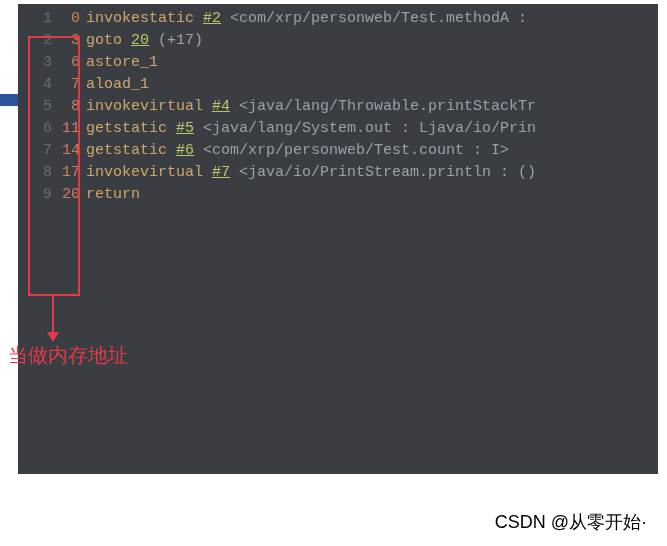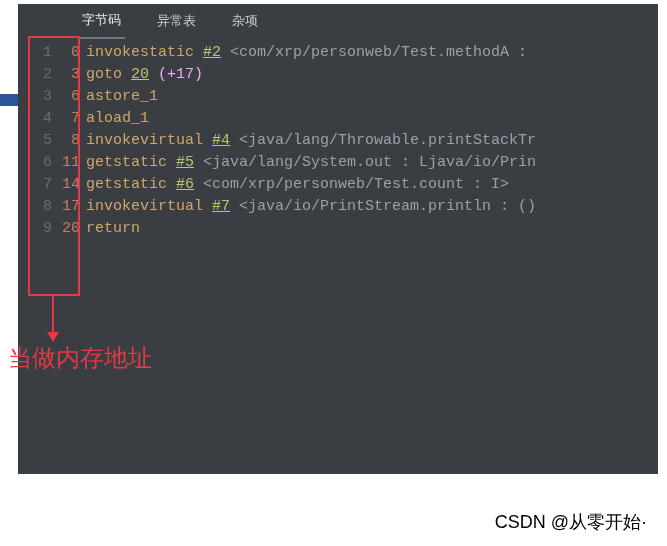--- a/index.html
+++ b/index.html
@@ -64,21 +64,21 @@
       padding-right: 6px;
     }
     .instruction-text {
       flex: 1;
       overflow: hidden;
     }
     .op { color: #d0a668; font-weight: normal; }
     .ref { color: #b9c76a; text-decoration: underline; }
     .desc { color: #9aa0a8; text-align: right; }
     .jump { color: #b9c76a; text-decoration: underline; }
-    .plus { color: #f0abfc; }
+    .plus { color: #a3a3a3; }
     
     .annotation-box {
       position: absolute;
       left: 28px;
       top: 36px;
       width: 52px;
       height: 260px;
       border: 2px solid #e63946;
       pointer-events: none;
     }
@@ -97,21 +97,21 @@
       left: -5px;
       border-left: 6px solid transparent;
       border-right: 6px solid transparent;
       border-top: 10px solid #e63946;
     }
     .annotation-label {
       position: absolute;
       left: 8px;
       top: 342px;
       color: #e63946;
-      font-size: 24px;
+      font-size: 20px;
       font-family: "Microsoft YaHei", sans-serif;
     }
     .watermark {
       position: absolute;
       right: 20px;
       bottom: 12px;
       color: #000000;
       font-size: 18px;
     }
     .left-strip {
@@ -122,25 +122,20 @@
       height: 12px;
       background: #2b579a;
     }
   </style>
 </head>
 <body>
 
 <div class="left-strip"></div>
 
 <div class="editor-container">
-  <div class="tab-bar">
-    <div class="tab active">字节码</div>
-    <div class="tab">异常表</div>
-    <div class="tab">杂项</div>
-  </div>
   <div class="code-area" id="code-area"><div class="code-line"><span class="line-number">1</span><span class="offset">0</span><span class="instruction-text"><span class="op">invokestatic</span> <span class="ref">#2</span><span class="desc"> &lt;com/xrp/personweb/Test.methodA :</span></span></div><div class="code-line"><span class="line-number">2</span><span class="offset">3</span><span class="instruction-text"><span class="op">goto</span> <span class="jump">20</span><span class="plus"> (+17)</span></span></div><div class="code-line"><span class="line-number">3</span><span class="offset">6</span><span class="instruction-text"><span class="op">astore_1</span></span></div><div class="code-line"><span class="line-number">4</span><span class="offset">7</span><span class="instruction-text"><span class="op">aload_1</span></span></div><div class="code-line"><span class="line-number">5</span><span class="offset">8</span><span class="instruction-text"><span class="op">invokevirtual</span> <span class="ref">#4</span><span class="desc"> &lt;java/lang/Throwable.printStackTr</span></span></div><div class="code-line"><span class="line-number">6</span><span class="offset">11</span><span class="instruction-text"><span class="op">getstatic</span> <span class="ref">#5</span><span class="desc"> &lt;java/lang/System.out : Ljava/io/Prin</span></span></div><div class="code-line"><span class="line-number">7</span><span class="offset">14</span><span class="instruction-text"><span class="op">getstatic</span> <span class="ref">#6</span><span class="desc"> &lt;com/xrp/personweb/Test.count : I&gt;</span></span></div><div class="code-line"><span class="line-number">8</span><span class="offset">17</span><span class="instruction-text"><span class="op">invokevirtual</span> <span class="ref">#7</span><span class="desc"> &lt;java/io/PrintStream.println : ()</span></span></div><div class="code-line"><span class="line-number">9</span><span class="offset">20</span><span class="instruction-text"><span class="op">return</span></span></div></div>
 </div>
 
 <div class="annotation-box"></div>
 <div class="annotation-arrow"></div>
 <div class="annotation-label">当做内存地址</div>
 
 <div class="watermark">CSDN @从零开始·</div>
 
 </body></html>

